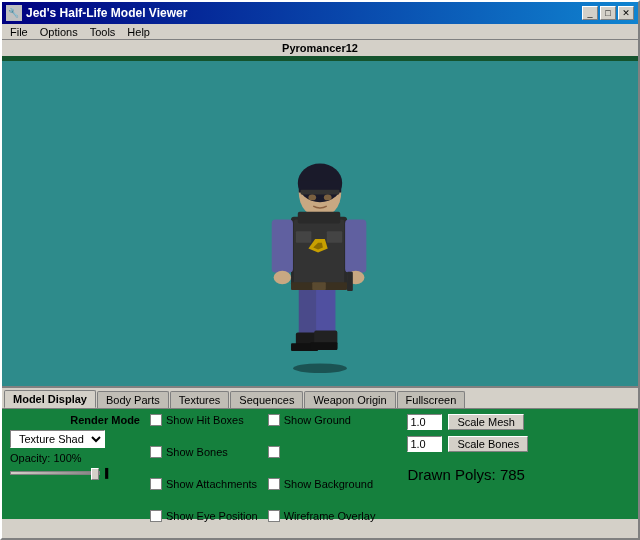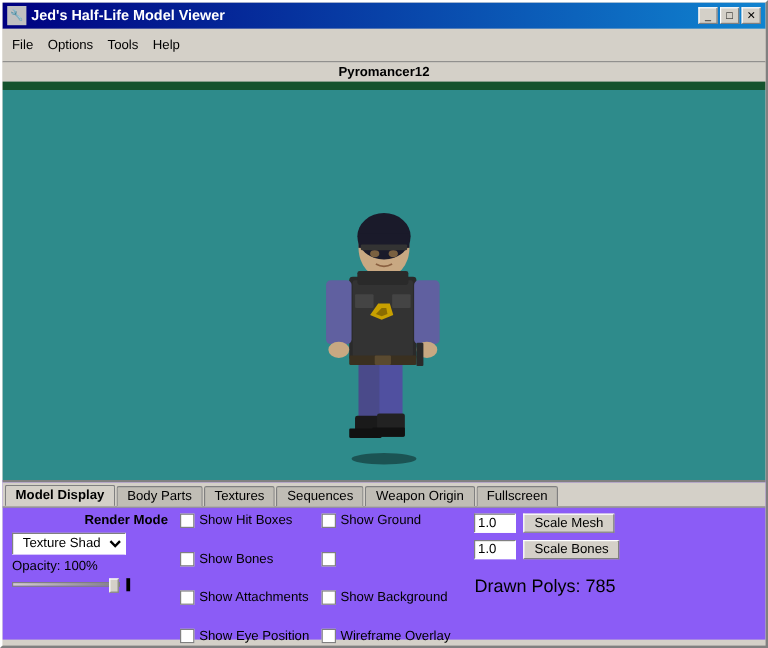--- a/index.html
+++ b/index.html
@@ -59,36 +59,36 @@
       color: black;
     }
 
     
     .menu-bar {
       background: #d4d0c8;
       display: flex;
       align-items: center;
       padding: 2px 2px;
       border-bottom: 1px solid #808080;
-      height: 28px;
+      height: 16px;
     }
     .menu-item {
       padding: 2px 6px;
       cursor: pointer;
       font-size: 11px;
     }
 
     
     .subtitle-bar {
       background: #d4d0c8;
       text-align: center;
       padding: 2px;
       font-size: 11px;
       font-weight: bold;
-      border-bottom: 7px solid #14532d;
+      border-bottom: 5px solid #14532d;
     }
 
     
     .viewport {
       background: #2e8b8b;
       width: 100%;
       height: 325px;
       position: relative;
       overflow: hidden;
     }
@@ -98,21 +98,21 @@
       position: absolute;
       bottom: 10px;
       left: 50%;
       transform: translateX(-50%);
       width: 120px;
       height: 280px;
     }
 
     
     .bottom-panel {
-      background: #8b5cf6;
+      background: #15803d;
       border-top: 2px solid #808080;
       height: 133px;
     }
 
     
     .tab-bar {
       display: flex;
       align-items: flex-end;
       padding: 2px 2px 0 2px;
       background: #d4d0c8;
@@ -231,21 +231,21 @@
       justify-content: center;
       font-size: 9px;
       cursor: pointer;
       flex-shrink: 0;
     }
 
     .far-right-controls {
       display: flex;
       flex-direction: column;
       gap: 6px;
-      margin-left: 10px;
+      margin-left: 22px;
     }
 
     .scale-row {
       display: flex;
       align-items: center;
       gap: 6px;
       font-size: 11px;
     }
 
     .scale-input {

